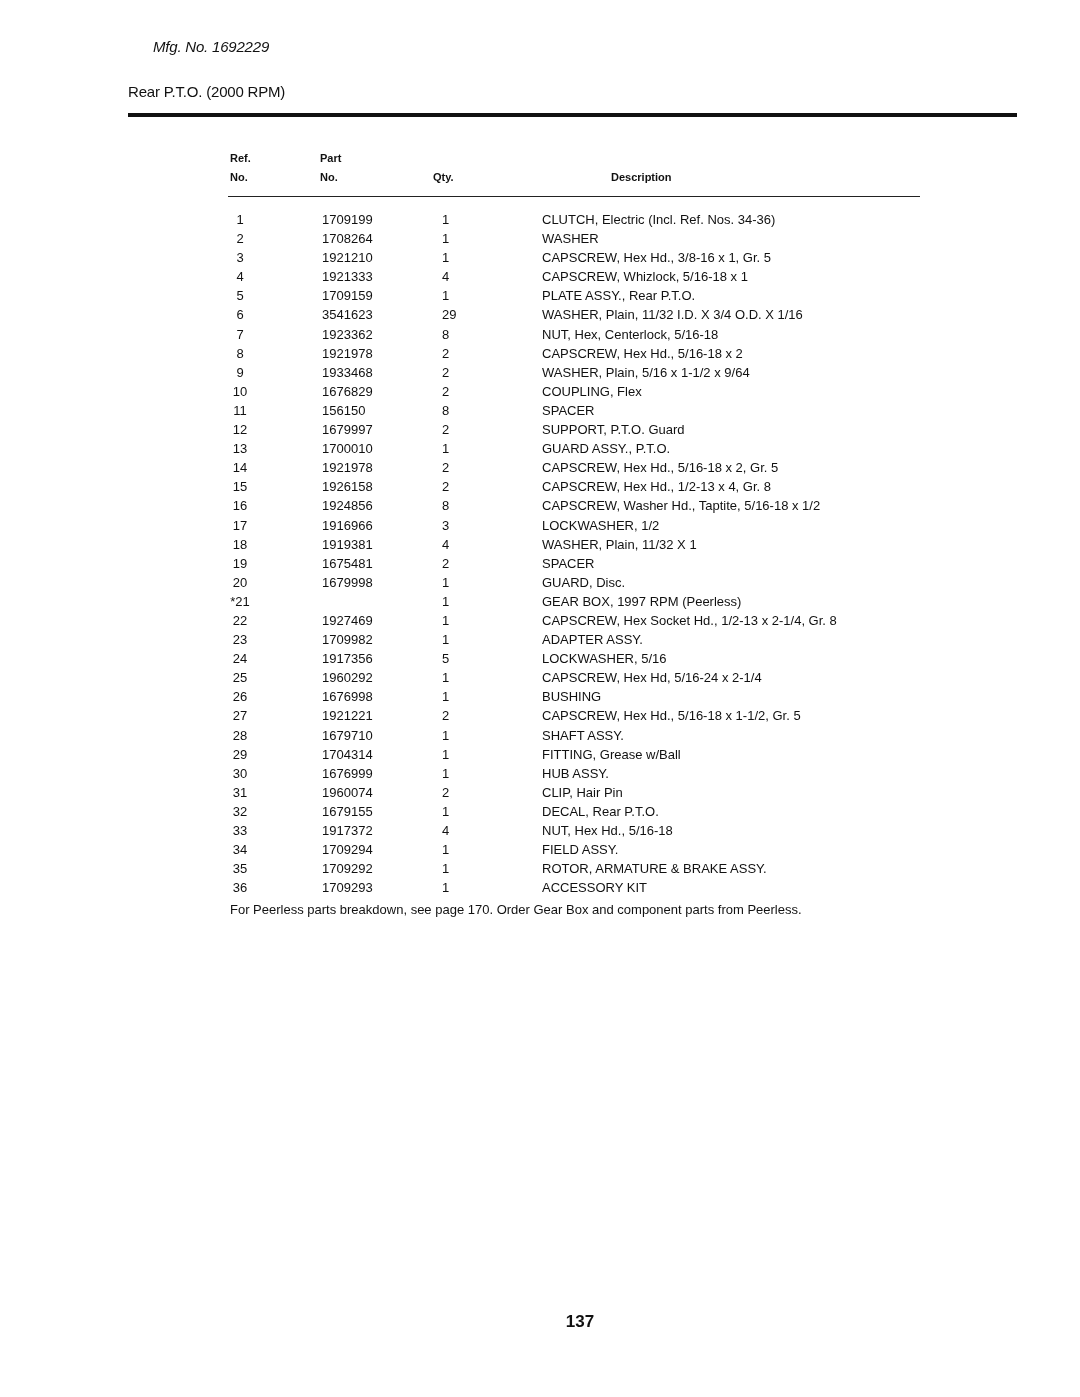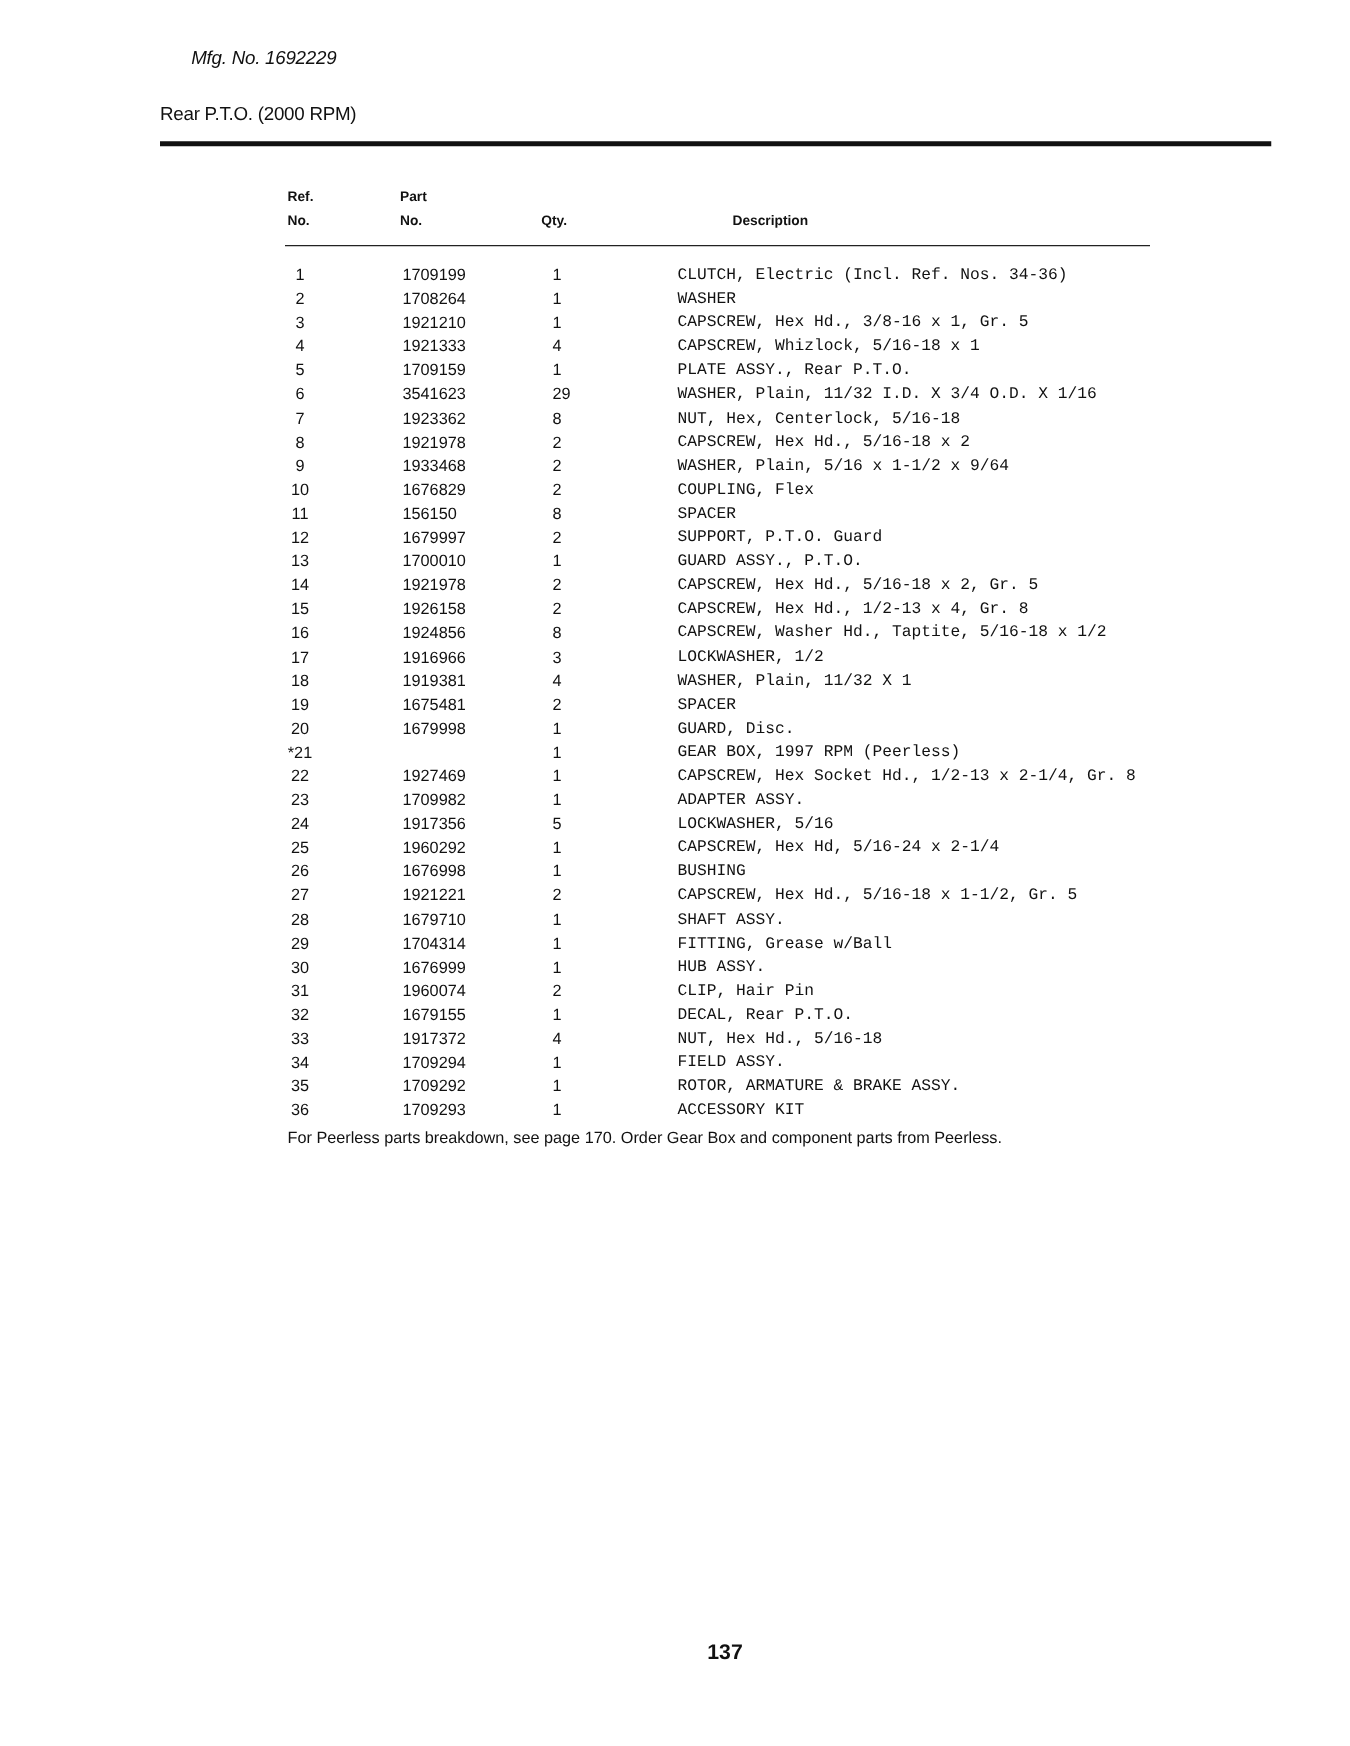--- a/index.html
+++ b/index.html
@@ -48,21 +48,21 @@
       font-size: 11px;
       font-weight: bold;
     }
     .table-header .h {
       position: absolute;
       line-height: 19px;
     }
     .h-ref { left: 0; top: 0; }
     .h-part { left: 90px; top: 0; }
     .h-qty { left: 203px; top: 19px; }
-    .h-desc { left: 356px; top: 19px; text-align: center; }
+    .h-desc { left: 381px; top: 19px; text-align: center; }
     .header-rule {
       position: absolute;
       left: 228px;
       top: 196px;
       width: 692px;
       height: 1px;
       background: #222222;
     }
     .rows {
       position: absolute;
@@ -85,21 +85,21 @@
       left: 0;
       width: 20px;
       text-align: center;
     }
     .c-part { left: 92px; }
     .c-qty {
       left: 212px;
       width: 20px;
       text-align: left;
     }
-    .c-desc { left: 312px; font-family: Liberation Mono, monospace; }
+    .c-desc { left: 312px; }
     .footnote {
       position: absolute;
       left: 230px;
       top: 900px;
       width: 690px;
       font-size: 13px;
       font-weight: normal;
       line-height: 19px;
     }
     .page-number {

